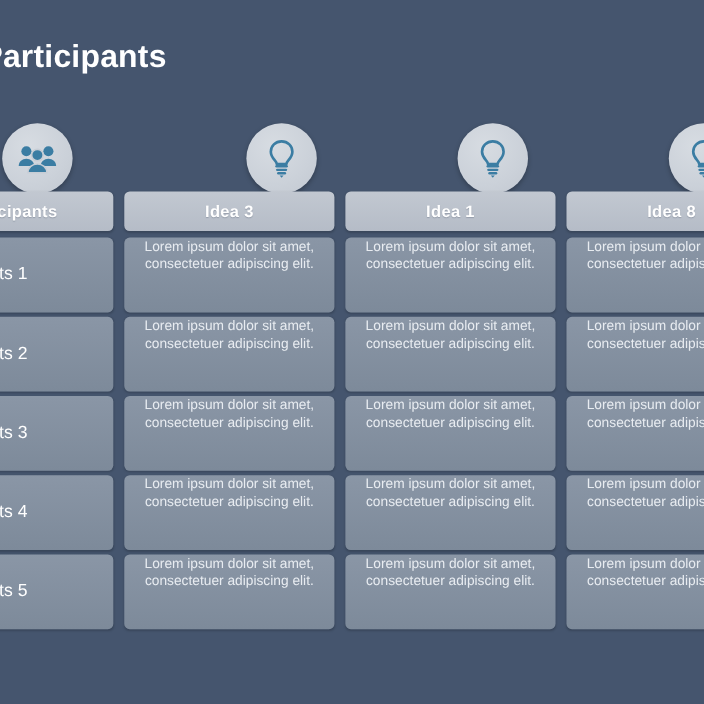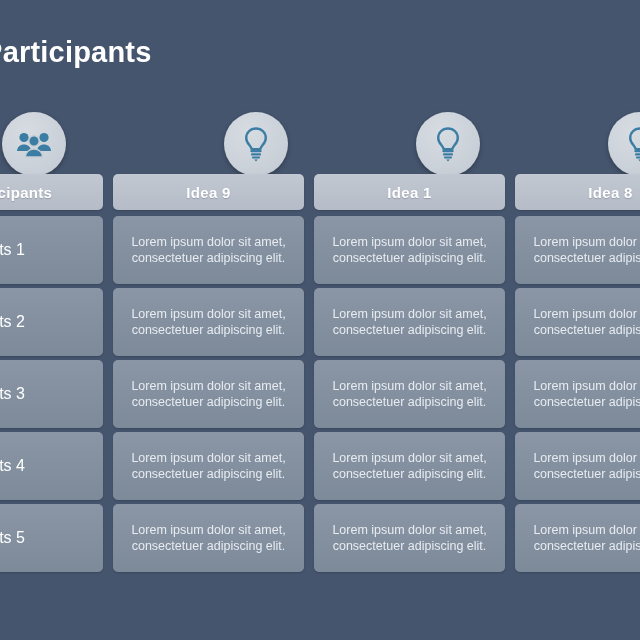--- a/index.html
+++ b/index.html
@@ -81,21 +81,21 @@
   .cell.label .ltext {
     font-size: 16px;
     color: #ffffff;
     white-space: nowrap;
   }
 
   .cell.body {
     height: 68px;
     background: linear-gradient(180deg,#8a96a6 0%, #7d8a9a 100%);
     display: flex;
-    align-items: center;
+    align-items: flex-start;
     justify-content: center;
     padding: 0 14px;
     box-shadow: 0 1px 2px rgba(0,0,0,0.18);
   }
   .cell.body .btext {
     font-size: 12.5px;
     line-height: 16px;
     color: #e8ecf1;
     text-align: center;
   }
@@ -177,21 +177,21 @@
   </span>
 </div>
 
 <div id="matrix">
 
   <div class="matrix-row header-row">
     <div class="cell header">
       <span class="htext">Participants</span>
     </div>
     <div class="cell header">
-      <span class="htext">Idea 9</span>
+      <span class="htext">Idea 3</span>
     </div>
     <div class="cell header">
       <span class="htext">Idea 1</span>
     </div>
     <div class="cell header">
       <span class="htext">Idea 8</span>
     </div>
   </div>
 
   <div class="matrix-row">

